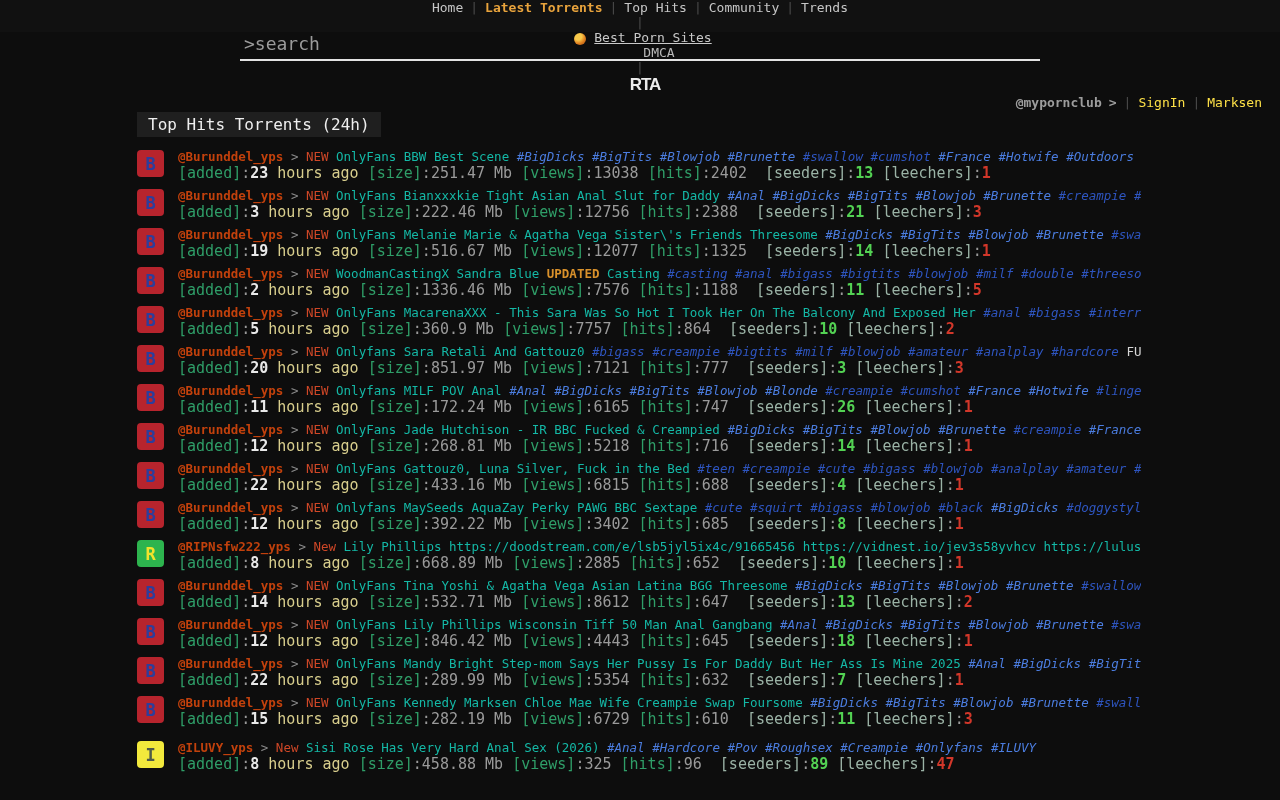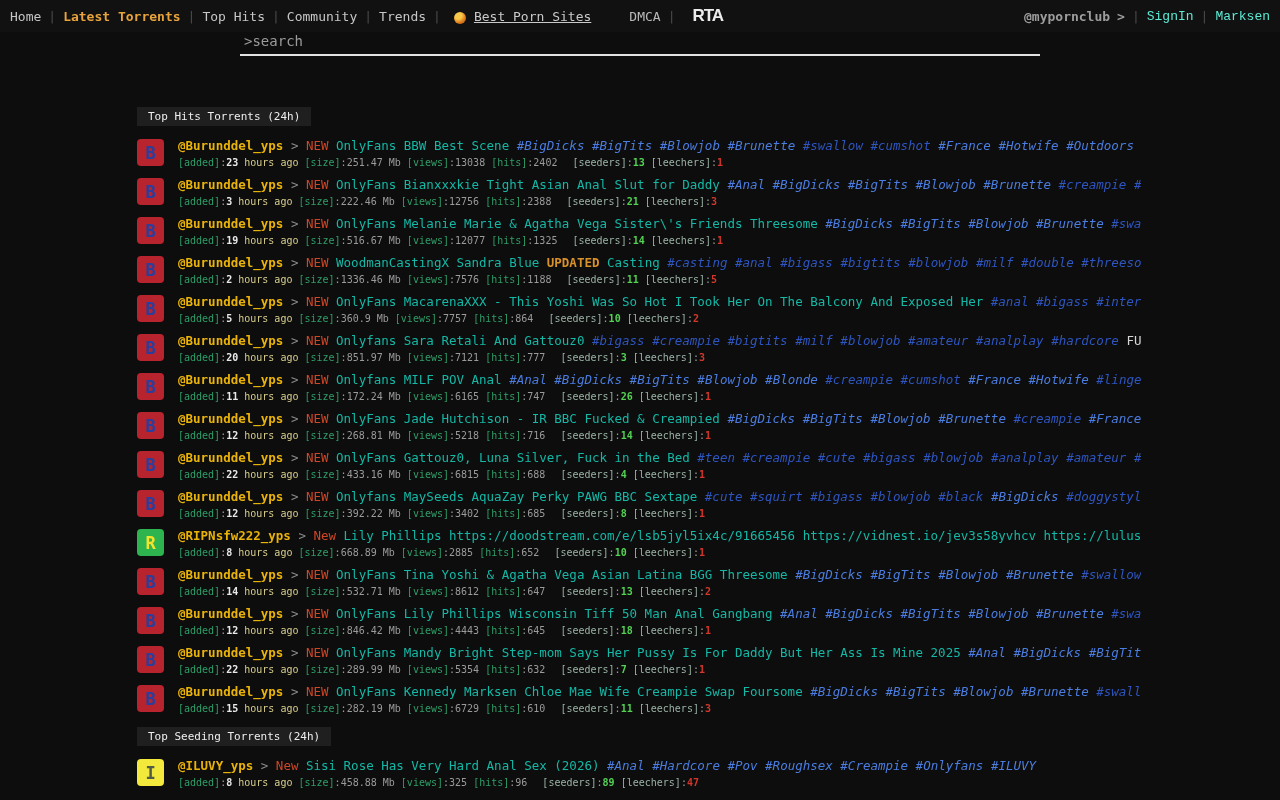--- a/index.html
+++ b/index.html
@@ -6,75 +6,75 @@
   html,body { margin:0; padding:0; }
   body {
     width:1280px; height:800px; overflow:hidden;
     background:#0d0d0d;
     font-family:"DejaVu Sans Mono", monospace;
     font-size:13px; color:#c6c6c6;
   }
   
   .topbar {
     height:32px; display:flex; align-items:center;
-    padding:0 10px; background:#111111; white-space:nowrap;
+    padding:0 18px; background:#111111; white-space:nowrap;flex-direction:column;
   }
   .sep { color:#4a4a4a; margin:0 7px; }
   .nav-item { color:#c6c6c6; cursor:pointer; }
   .nav-item.active { color:#e8a33c; font-weight:bold; }
   .promo { display:flex; align-items:flex-end; margin-left:6px; cursor:pointer; }
   .flame {
     width:12px; height:12px; border-radius:50%;
     background:radial-gradient(circle at 35% 30%, #f7c94b 0 30%, #e07f1f 60%, #9c4a12 100%);
     margin-right:8px;
   }
   .promo-label { color:#c9c9c9; text-decoration:underline; }
   .dmca { margin-left:38px; color:#b9b9b9; cursor:pointer; }
   .rta {
     margin-left:10px; color:#ececec; font-weight:bold;
     font-family:"Liberation Sans", sans-serif; font-size:17px; letter-spacing:-1px;
     cursor:pointer;
   }
   .account { margin-left:auto; display:flex; align-items:center; }
   .club { color:#9d9d9d; font-weight:bold; cursor:pointer;text-align:center; }
   .club-caret { color:#9d9d9d; font-weight:bold; margin-left:7px; }
-  .auth { color:#5eead4; cursor:pointer;font-family:Liberation Mono, monospace; }
+  .auth { color:#fde047; cursor:pointer; }
   
   .searchwrap {
     width:800px; margin:0 auto; border-bottom:2px solid #e2e2e2;
     padding:0 2px 4px 2px;
   }
   .searchwrap input {
     width:100%; background:transparent; border:none; outline:none;
-    color:#c6c6c6; font-family:"DejaVu Sans Mono", monospace; font-size:14px;
+    color:#c6c6c6; font-family:"DejaVu Sans Mono", monospace; font-size:18px;
   }
   .searchwrap input::placeholder { color:#9b9b9b; opacity:1; }
   
   .content { margin:51px 0 0 137px; width:1004px; }
   .section-header {
     display:inline-block; background:#1f1f1f; color:#efefef;
-    padding:3px 11px; margin-bottom:10px; font-size:11px;
+    padding:3px 11px; margin-bottom:10px; font-size:16px;
   }
   .section + .section { margin-top:6px; }
   .row { display:flex; align-items:flex-start; height:39px; }
   .avatar {
     width:27px; height:27px; border-radius:4px; margin-top:3px;
     display:flex; align-items:center; justify-content:center;
     font-weight:bold; font-size:17px; flex:0 0 27px; cursor:pointer;
   }
   .rowtext { margin-left:14px; flex:1; min-width:0; }
   .line1 {
     white-space:nowrap; overflow:hidden; height:19px; line-height:19px;
     font-size:12.5px; color:#dcdcdc;
   }
   .line2 {
     white-space:nowrap; overflow:hidden; height:16px; line-height:15px;
-    font-size:10px;
-  }
-  .user { color:#eab308; font-weight:bold; cursor:pointer; }
+    font-size:15px;
+  }
+  .user { color:#c2410c; font-weight:bold; cursor:pointer; }
   .caret { color:#8a8a8a; }
   .badge-new { color:#cf4727; font-weight:normal; }
   .badge-upd { color:#d9912b; font-weight:bold; }
   .title { color:#14b8a6; cursor:pointer; }
   .tag { font-style:italic; color:#4b7de0; cursor:pointer; }
   .tag.dk { color:#2e55c0; }
   .tagtail { color:#d6d6d6; }
   .mlabel { color:#2f9e68; }
   .mlabel2 { color:#9bb3a6; }
   .mcolon { color:#9a9a9a; }
@@ -133,21 +133,21 @@
         </div>
       </div><div class="row">
         <div class="avatar" style="background: rgb(183, 36, 45); color: rgb(44, 62, 156);">B</div>
         <div class="rowtext">
           <div class="line1"><span class="user">@Burunddel_yps</span> <span class="caret">&gt;</span> <span class="badge-new">NEW</span> <span class="title">WoodmanCastingX Sandra Blue</span> <span class="badge-upd">UPDATED</span> <span class="title">Casting</span> <span class="tag dk">#casting</span> <span class="tag dk">#anal</span> <span class="tag dk">#bigass</span> <span class="tag dk">#bigtits</span> <span class="tag dk">#blowjob</span> <span class="tag dk">#milf</span> <span class="tag dk">#double</span> <span class="tag dk">#threesome…</span></div>
           <div class="line2"><span class="mlabel">[added]</span><span class="mcolon">:</span><span class="mnum">2</span>  <span class="munit">hours ago</span> <span class="mlabel">[size]</span><span class="mcolon">:</span><span class="mval">1336.46 Mb</span> <span class="mlabel">[views]</span><span class="mcolon">:</span><span class="mval">7576</span> <span class="mlabel">[hits]</span><span class="mcolon">:</span><span class="mval">1188</span> <span class="mlabel2 sp8">[seeders]</span><span class="mcolon">:</span><span class="seed">11</span> <span class="mlabel2">[leechers]</span><span class="mcolon">:</span><span class="leech">5</span></div>
         </div>
       </div><div class="row">
         <div class="avatar" style="background: rgb(183, 36, 45); color: rgb(44, 62, 156);">B</div>
         <div class="rowtext">
-          <div class="line1"><span class="user">@Burunddel_yps</span> <span class="caret">&gt;</span> <span class="badge-new">NEW</span> <span class="title">OnlyFans MacarenaXXX - This Yoshi Was So Hot I Took Her On The Balcony And Exposed Her</span> <span class="tag dk">#anal</span> <span class="tag dk">#bigass</span> <span class="tag dk">#interrac…</span></div>
+          <div class="line1"><span class="user">@Burunddel_yps</span> <span class="caret">&gt;</span> <span class="badge-new">NEW</span> <span class="title">OnlyFans MacarenaXXX - This Sara Was So Hot I Took Her On The Balcony And Exposed Her</span> <span class="tag dk">#anal</span> <span class="tag dk">#bigass</span> <span class="tag dk">#interrac…</span></div>
           <div class="line2"><span class="mlabel">[added]</span><span class="mcolon">:</span><span class="mnum">5</span>  <span class="munit">hours ago</span> <span class="mlabel">[size]</span><span class="mcolon">:</span><span class="mval">360.9 Mb</span> <span class="mlabel">[views]</span><span class="mcolon">:</span><span class="mval">7757</span> <span class="mlabel">[hits]</span><span class="mcolon">:</span><span class="mval">864</span> <span class="mlabel2 sp8">[seeders]</span><span class="mcolon">:</span><span class="seed">10</span> <span class="mlabel2">[leechers]</span><span class="mcolon">:</span><span class="leech">2</span></div>
         </div>
       </div><div class="row">
         <div class="avatar" style="background: rgb(183, 36, 45); color: rgb(44, 62, 156);">B</div>
         <div class="rowtext">
           <div class="line1"><span class="user">@Burunddel_yps</span> <span class="caret">&gt;</span> <span class="badge-new">NEW</span> <span class="title">Onlyfans Sara Retali And Gattouz0</span> <span class="tag dk">#bigass</span> <span class="tag dk">#creampie</span> <span class="tag dk">#bigtits</span> <span class="tag dk">#milf</span> <span class="tag dk">#blowjob</span> <span class="tag dk">#amateur</span> <span class="tag dk">#analplay</span> <span class="tag dk">#hardcore</span> <span class="tagtail">FULL…</span></div>
           <div class="line2"><span class="mlabel">[added]</span><span class="mcolon">:</span><span class="mnum">20</span>  <span class="munit">hours ago</span> <span class="mlabel">[size]</span><span class="mcolon">:</span><span class="mval">851.97 Mb</span> <span class="mlabel">[views]</span><span class="mcolon">:</span><span class="mval">7121</span> <span class="mlabel">[hits]</span><span class="mcolon">:</span><span class="mval">777</span> <span class="mlabel2 sp8">[seeders]</span><span class="mcolon">:</span><span class="seed">3</span> <span class="mlabel2">[leechers]</span><span class="mcolon">:</span><span class="leech">3</span></div>
         </div>
       </div><div class="row">
         <div class="avatar" style="background: rgb(183, 36, 45); color: rgb(44, 62, 156);">B</div>
@@ -197,21 +197,21 @@
           <div class="line1"><span class="user">@Burunddel_yps</span> <span class="caret">&gt;</span> <span class="badge-new">NEW</span> <span class="title">OnlyFans Mandy Bright Step-mom Says Her Pussy Is For Daddy But Her Ass Is Mine 2025</span> <span class="tag">#Anal</span> <span class="tag">#BigDicks</span> <span class="tag">#BigTits</span> </div>
           <div class="line2"><span class="mlabel">[added]</span><span class="mcolon">:</span><span class="mnum">22</span>  <span class="munit">hours ago</span> <span class="mlabel">[size]</span><span class="mcolon">:</span><span class="mval">289.99 Mb</span> <span class="mlabel">[views]</span><span class="mcolon">:</span><span class="mval">5354</span> <span class="mlabel">[hits]</span><span class="mcolon">:</span><span class="mval">632</span> <span class="mlabel2 sp8">[seeders]</span><span class="mcolon">:</span><span class="seed">7</span> <span class="mlabel2">[leechers]</span><span class="mcolon">:</span><span class="leech">1</span></div>
         </div>
       </div><div class="row">
         <div class="avatar" style="background: rgb(183, 36, 45); color: rgb(44, 62, 156);">B</div>
         <div class="rowtext">
           <div class="line1"><span class="user">@Burunddel_yps</span> <span class="caret">&gt;</span> <span class="badge-new">NEW</span> <span class="title">OnlyFans Kennedy Marksen Chloe Mae Wife Creampie Swap Foursome</span> <span class="tag">#BigDicks</span> <span class="tag">#BigTits</span> <span class="tag">#Blowjob</span> <span class="tag">#Brunette</span> <span class="tag dk">#swallow…</span></div>
           <div class="line2"><span class="mlabel">[added]</span><span class="mcolon">:</span><span class="mnum">15</span>  <span class="munit">hours ago</span> <span class="mlabel">[size]</span><span class="mcolon">:</span><span class="mval">282.19 Mb</span> <span class="mlabel">[views]</span><span class="mcolon">:</span><span class="mval">6729</span> <span class="mlabel">[hits]</span><span class="mcolon">:</span><span class="mval">610</span> <span class="mlabel2 sp8">[seeders]</span><span class="mcolon">:</span><span class="seed">11</span> <span class="mlabel2">[leechers]</span><span class="mcolon">:</span><span class="leech">3</span></div>
         </div>
       </div></div>
-    <div class="section"><div class="section-header">Top Seeding Torrents (24h)</div><div class="row">
+    <div class="section"><div class="row">
         <div class="avatar" style="background: rgb(242, 233, 60); color: rgb(79, 90, 72);">I</div>
         <div class="rowtext">
           <div class="line1"><span class="user">@ILUVY_yps</span> <span class="caret">&gt;</span> <span class="badge-new">New</span> <span class="title">Sisi Rose Has Very Hard Anal Sex (2026)</span> <span class="tag">#Anal</span> <span class="tag">#Hardcore</span> <span class="tag">#Pov</span> <span class="tag">#Roughsex</span> <span class="tag">#Creampie</span> <span class="tag">#Onlyfans</span> <span class="tag">#ILUVY</span></div>
           <div class="line2"><span class="mlabel">[added]</span><span class="mcolon">:</span><span class="mnum">8</span>  <span class="munit">hours ago</span> <span class="mlabel">[size]</span><span class="mcolon">:</span><span class="mval">458.88 Mb</span> <span class="mlabel">[views]</span><span class="mcolon">:</span><span class="mval">325</span> <span class="mlabel">[hits]</span><span class="mcolon">:</span><span class="mval">96</span> <span class="mlabel2 sp8">[seeders]</span><span class="mcolon">:</span><span class="seed">89</span> <span class="mlabel2">[leechers]</span><span class="mcolon">:</span><span class="leech">47</span></div>
         </div>
       </div><div class="row">
         <div class="rowtext">
           <div class="line1">          </div>
         </div>
       </div></div>

